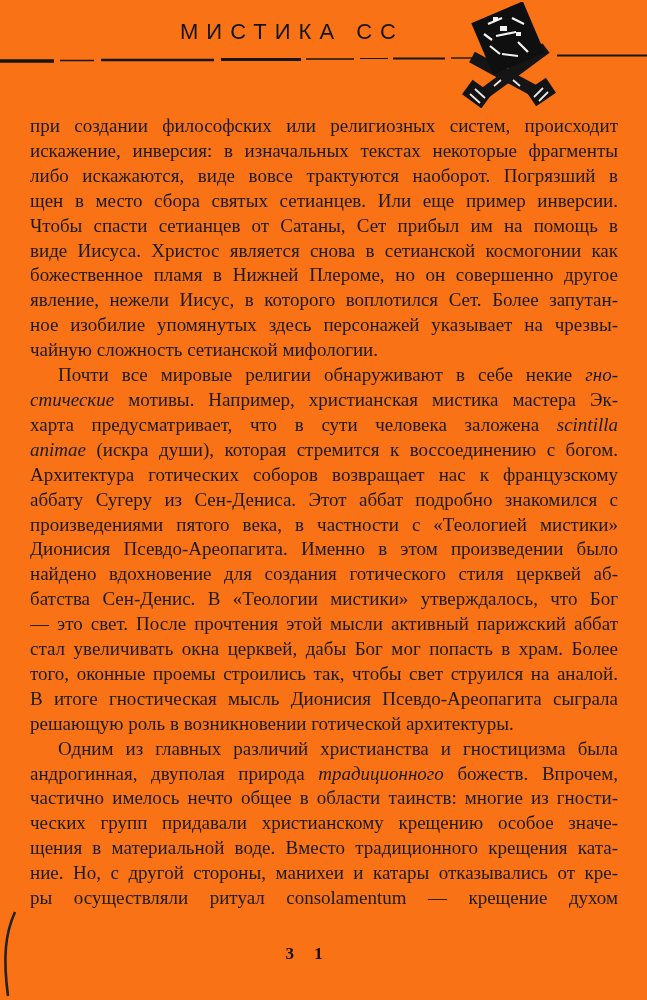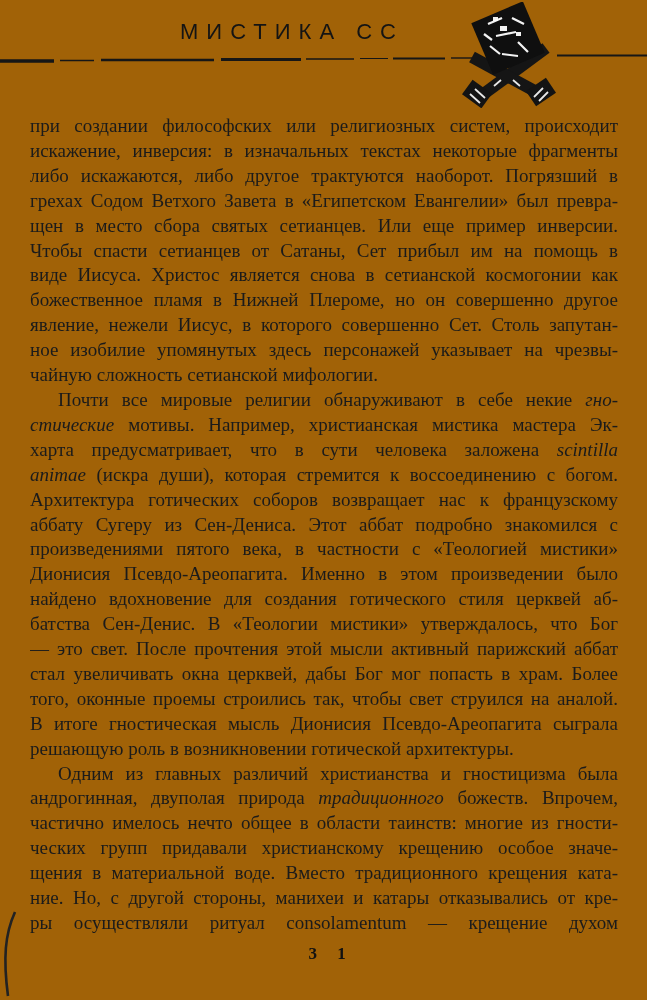--- a/index.html
+++ b/index.html
@@ -1,20 +1,20 @@
 <!DOCTYPE html>
 <html lang="ru"><head>
 <meta charset="utf-8">
 <style>
   html,body{margin:0;padding:0;background:#e8e8e8;}
   .page{
     position:relative;
     width:647px;height:1000px;
     margin:0 auto;
-    background:#a16207;
+    background:#f97316;
     color:#1b1b1b;
     font-family:"Liberation Serif", serif;
     overflow:hidden;
   }
   .running-head{
     position:absolute;
     top:19px;left:0;width:584px;
     margin:0;
     text-align:center;
     font-family:"Liberation Sans", sans-serif;
@@ -52,21 +52,20 @@
   .it{ font-style:italic; }
   .page-number{
     position:absolute;
     top:944px;left:0;width:616px;
     text-align:center;
     font-family:"Liberation Serif", serif;
     font-size:17px;
     font-weight:bold;
     letter-spacing:8px;
     color:#111;
-    margin-left:23px;
   }
   .scan-artifact{
     position:absolute;
     top:906px;left:0;
     width:22px;height:96px;
   }
 </style>
 </head>
 <body>
 
@@ -118,27 +117,26 @@
         <rect x="40" y="24" width="7" height="5"></rect>
         <rect x="56" y="30" width="5" height="4"></rect>
         <rect x="33" y="15" width="5" height="4"></rect>
       </g>
     </g>
   </svg>
 
   <main class="body-text" id="body-text">
       <div class="line fill"><span>при создании философских или религиозных систем, происходит</span></div>
       <div class="line fill"><span>искажение, инверсия: в изначальных текстах некоторые фрагменты</span></div>
-      <div class="line fill"><span>либо искажаются, либо другое трактуются наоборот. Погрязший в</span></div>
-      <div class="line fill"><span>грехах Содом Ветхого Завета в «Египетском Евангелии» был превра-</span></div>
+      <div class="line fill"><span>либо искажаются, виде вовсе трактуются наоборот. Погрязший в</span></div>
       <div class="line fill"><span>щен в место сбора святых сетианцев. Или еще пример инверсии.</span></div>
       <div class="line fill"><span>Чтобы спасти сетианцев от Сатаны, Сет прибыл им на помощь в</span></div>
       <div class="line fill"><span>виде Иисуса. Христос является снова в сетианской космогонии как</span></div>
       <div class="line fill"><span>божественное пламя в Нижней Плероме, но он совершенно другое</span></div>
-      <div class="line fill"><span>явление, нежели Иисус, в которого совершенно Сет. Столь запутан-</span></div>
+      <div class="line fill"><span>явление, нежели Иисус, в которого воплотился Сет. Более запутан-</span></div>
       <div class="line fill"><span>ное изобилие упомянутых здесь персонажей указывает на чрезвы-</span></div>
       <div class="line"><span>чайную сложность сетианской мифологии.</span></div>
       <div class="line fill indent"><span>Почти все мировые религии обнаруживают в себе некие </span><span class="it">гно-</span></div>
       <div class="line fill"><span class="it">стические</span><span> мотивы. Например, христианская мистика мастера Эк-</span></div>
       <div class="line fill"><span>харта предусматривает, что в сути человека заложена </span><span class="it">scintilla</span></div>
       <div class="line fill"><span class="it">animae</span><span> (искра души), которая стремится к воссоединению с богом.</span></div>
       <div class="line fill"><span>Архитектура готических соборов возвращает нас к французскому</span></div>
       <div class="line fill"><span>аббату Сугеру из Сен-Дениса. Этот аббат подробно знакомился с</span></div>
       <div class="line fill"><span>произведениями пятого века, в частности с «Теологией мистики»</span></div>
       <div class="line fill"><span>Дионисия Псевдо-Ареопагита. Именно в этом произведении было</span></div>

